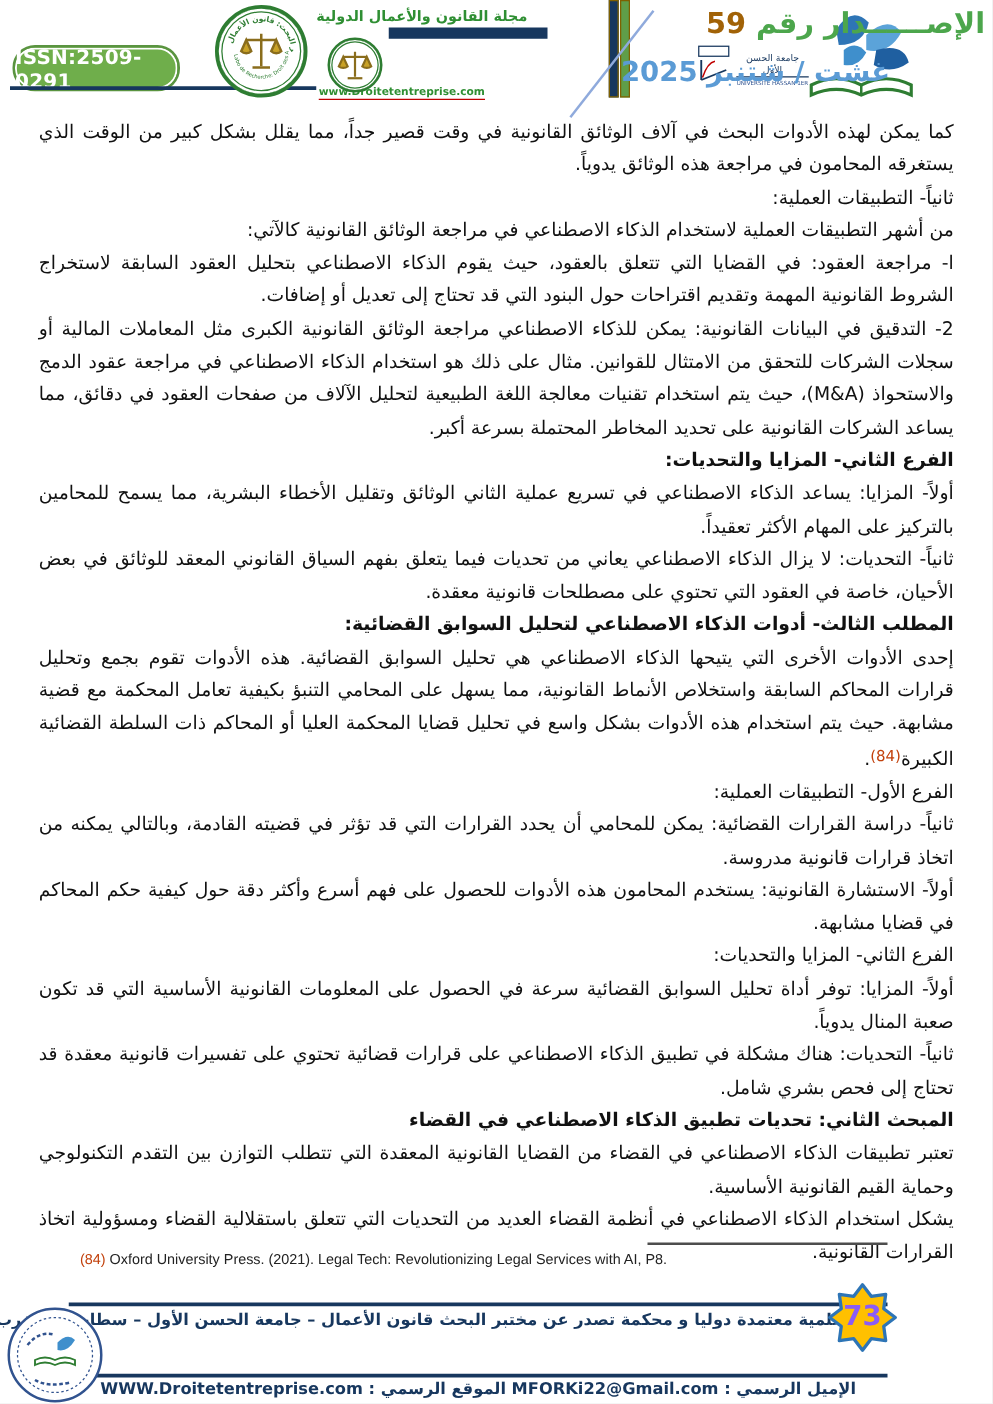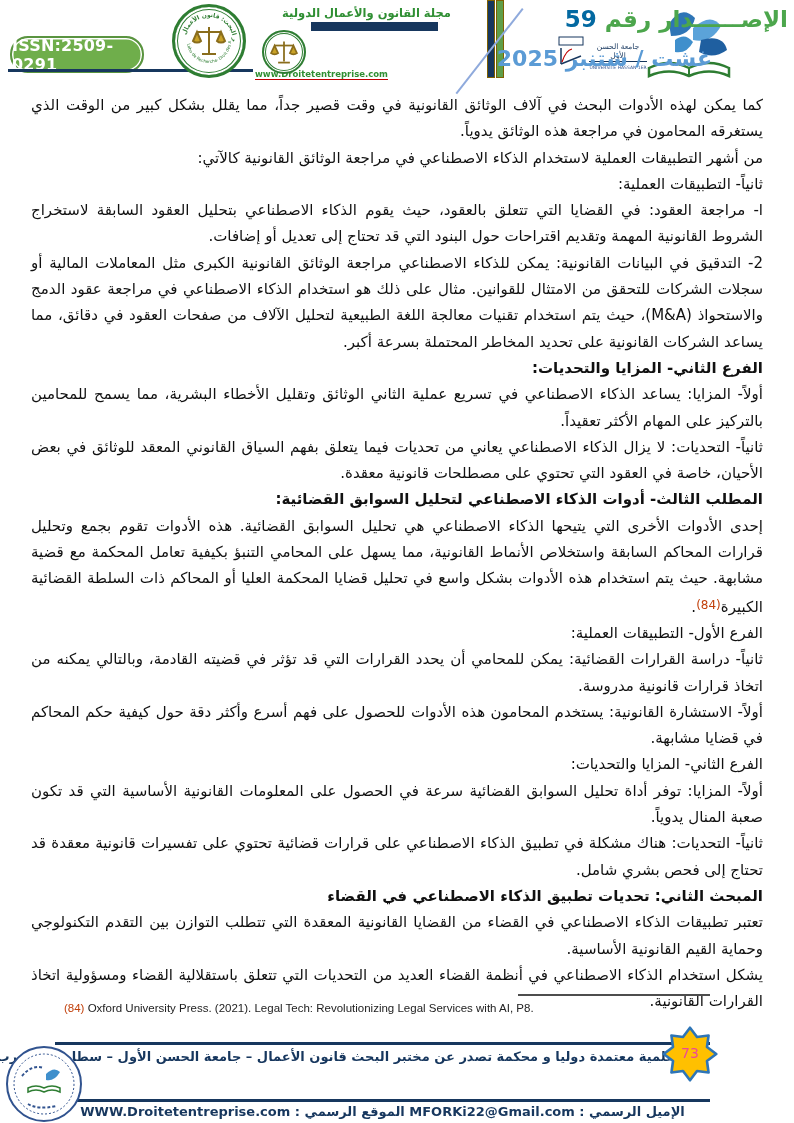--- a/index.html
+++ b/index.html
@@ -13,21 +13,21 @@
              color:#fff;font-weight:bold;font-size:16px;display:flex;align-items:center;
              letter-spacing:.2px;box-shadow:inset 0 0 0 1.5px #fff;}
   .header-rule{position:absolute;left:8px;top:69px;width:473px;height:3px;background:#17375e;}
 
   .seal{position:absolute;border-radius:50%;background:#fff;}
   .seal-lab{left:172px;top:4px;width:68px;height:68px;border:3px solid #2e7d32;
             box-shadow:inset 0 0 0 2px #fff, inset 0 0 0 3px #2e7d32;}
   .seal svg{position:absolute;inset:0;width:100%;height:100%;}
 
   .journal-box{position:absolute;left:253px;top:6px;width:229px;height:74px;background:#fff;}
-  .journal-title{position:absolute;top:0;left:0;right:2px;text-align:center;color:#2f8f33;
+  .journal-title{position:absolute;top:0;left:0;right:2px;color:#2f8f33;
                  font-weight:bold;font-size:11.5px;white-space:nowrap;}
   .journal-banner{position:absolute;top:16px;left:58px;right:44px;height:9px;background:#17375e;
                   color:#ffd24d;font-size:5px;line-height:9px;text-align:center;overflow:hidden;white-space:nowrap;}
   .journal-seal{left:262px;top:30px;width:40px;height:40px;border:2px solid #2e7d32;
                 box-shadow:inset 0 0 0 1px #fff, inset 0 0 0 2px #2e7d32;}
   .chart-doodle{position:absolute;left:305px;top:30px;width:26px;height:32px;}
   .univ{position:absolute;left:336px;top:36px;width:58px;color:#17375e;font-size:7.5px;
         text-align:center;line-height:9px;}
   .univ .u2{font-size:4.5px;border-top:1px solid #17375e;margin-top:1px;padding-top:1px;color:#31538f;}
   .book-logo{position:absolute;left:388px;top:4px;width:96px;height:76px;}
@@ -37,21 +37,21 @@
   .vbars{position:absolute;left:487px;top:0;height:78px;width:18px;}
   .vbar{position:absolute;top:0;bottom:0;width:6px;border:1px solid #7f6000;}
   .vbar.navy{left:0;background:#17375e;}
   .vbar.green{left:9px;background:#5f9e49;}
 
   .issue-block{position:absolute;right:0;top:0;width:290px;height:95px;direction:rtl;}
   .diag-line{position:absolute;left:18px;top:8px;width:1.5px;height:108px;background:#8faadc;
              transform:rotate(38deg);transform-origin:top left;}
   .issue-line1{position:absolute;top:6px;right:6px;font-weight:bold;font-size:23px;color:#4ca64c;
                white-space:nowrap;}
-  .issue-line1 .num{color:#0369a1;margin-top:11px;}
+  .issue-line1 .num{color:#a16207;margin-top:11px;}
   .issue-line2{position:absolute;top:46px;right:82px;font-weight:bold;font-size:22px;color:#5b9bd5;
                white-space:nowrap;}
 
   
   .body-text{position:absolute;top:92px;right:31px;left:31px;direction:rtl;
              font-size:15px;line-height:26.3px;color:#111;}
   .body-text p{margin:0;text-align:justify;}
   .body-text p.b{font-weight:bold;}
   .fnref{color:#c2410c;font-size:12px;vertical-align:3px;}
 
@@ -66,21 +66,21 @@
   .fr-top{top:1042px;} .fr-bottom{top:1099px;}
   .footer-text{position:absolute;left:55px;width:655px;direction:rtl;text-align:center;
                color:#17375e;font-weight:bold;font-size:13px;white-space:nowrap;}
   .ft1{top:1049px;} .ft2{top:1104px;}
   .stamp{position:absolute;left:6px;top:1046px;width:72px;height:72px;border-radius:50%;
          border:2px solid #31538f;background:#fff;}
   .stamp svg{position:absolute;inset:0;width:100%;height:100%;}
   .badge{position:absolute;left:658px;top:1026px;width:64px;height:56px;}
   .badge svg{width:100%;height:100%;}
   .badge .num{position:absolute;inset:0;display:flex;align-items:center;justify-content:center;
-              color:#ec4899;font-weight:normal;font-size:14px;padding-bottom:2px;}
+              color:#8b5cf6;font-weight:bold;font-size:22px;padding-bottom:2px;}
 </style>
 </head>
 <body>
 
 <div class="page">
 
   <div class="header">
 
     <div class="issn-pill">
       <span>ISSN:2509-0291</span>
@@ -160,22 +160,22 @@
       <div class="issue-line1">
         <span>الإصــــــدار رقم</span>
         <span class="num">59</span>
       </div>
       <div class="issue-line2">غشت / شتنبر 2025</div>
     </div>
   </div>
 
   <div class="body-text">
       <p>كما يمكن لهذه الأدوات البحث في آلاف الوثائق القانونية في وقت قصير جداً، مما يقلل بشكل كبير من الوقت الذي يستغرقه المحامون في مراجعة هذه الوثائق يدوياً.</p>
+      <p>ثانياً- التطبيقات العملية:</p>
       <p>من أشهر التطبيقات العملية لاستخدام الذكاء الاصطناعي في مراجعة الوثائق القانونية كالآتي:</p>
-      <p>ثانياً- التطبيقات العملية:</p>
       <p>ا- مراجعة العقود: في القضايا التي تتعلق بالعقود، حيث يقوم الذكاء الاصطناعي بتحليل العقود السابقة لاستخراج الشروط القانونية المهمة وتقديم اقتراحات حول البنود التي قد تحتاج إلى تعديل أو إضافات.</p>
       <p>2- التدقيق في البيانات القانونية: يمكن للذكاء الاصطناعي مراجعة الوثائق القانونية الكبرى مثل المعاملات المالية أو سجلات الشركات للتحقق من الامتثال للقوانين. مثال على ذلك هو استخدام الذكاء الاصطناعي في مراجعة عقود الدمج والاستحواذ (M&amp;A)، حيث يتم استخدام تقنيات معالجة اللغة الطبيعية لتحليل الآلاف من صفحات العقود في دقائق، مما يساعد الشركات القانونية على تحديد المخاطر المحتملة بسرعة أكبر.</p>
       <p class="b">الفرع الثاني- المزايا والتحديات:</p>
       <p>أولاً- المزايا: يساعد الذكاء الاصطناعي في تسريع عملية الثاني الوثائق وتقليل الأخطاء البشرية، مما يسمح للمحامين بالتركيز على المهام الأكثر تعقيداً.</p>
       <p>ثانياً- التحديات: لا يزال الذكاء الاصطناعي يعاني من تحديات فيما يتعلق بفهم السياق القانوني المعقد للوثائق في بعض الأحيان، خاصة في العقود التي تحتوي على مصطلحات قانونية معقدة.</p>
       <p class="b">المطلب الثالث- أدوات الذكاء الاصطناعي لتحليل السوابق القضائية:</p>
       <p>إحدى الأدوات الأخرى التي يتيحها الذكاء الاصطناعي هي تحليل السوابق القضائية. هذه الأدوات تقوم بجمع وتحليل قرارات المحاكم السابقة واستخلاص الأنماط القانونية، مما يسهل على المحامي التنبؤ بكيفية تعامل المحكمة مع قضية مشابهة. حيث يتم استخدام هذه الأدوات بشكل واسع في تحليل قضايا المحكمة العليا أو المحاكم ذات السلطة القضائية الكبيرة<span class="fnref">(84)</span>.</p>
       <p>الفرع الأول- التطبيقات العملية:</p>
       <p>ثانياً- دراسة القرارات القضائية: يمكن للمحامي أن يحدد القرارات التي قد تؤثر في قضيته القادمة، وبالتالي يمكنه من اتخاذ قرارات قانونية مدروسة.</p>
       <p>أولاً- الاستشارة القانونية: يستخدم المحامون هذه الأدوات للحصول على فهم أسرع وأكثر دقة حول كيفية حكم المحاكم في قضايا مشابهة.</p>

